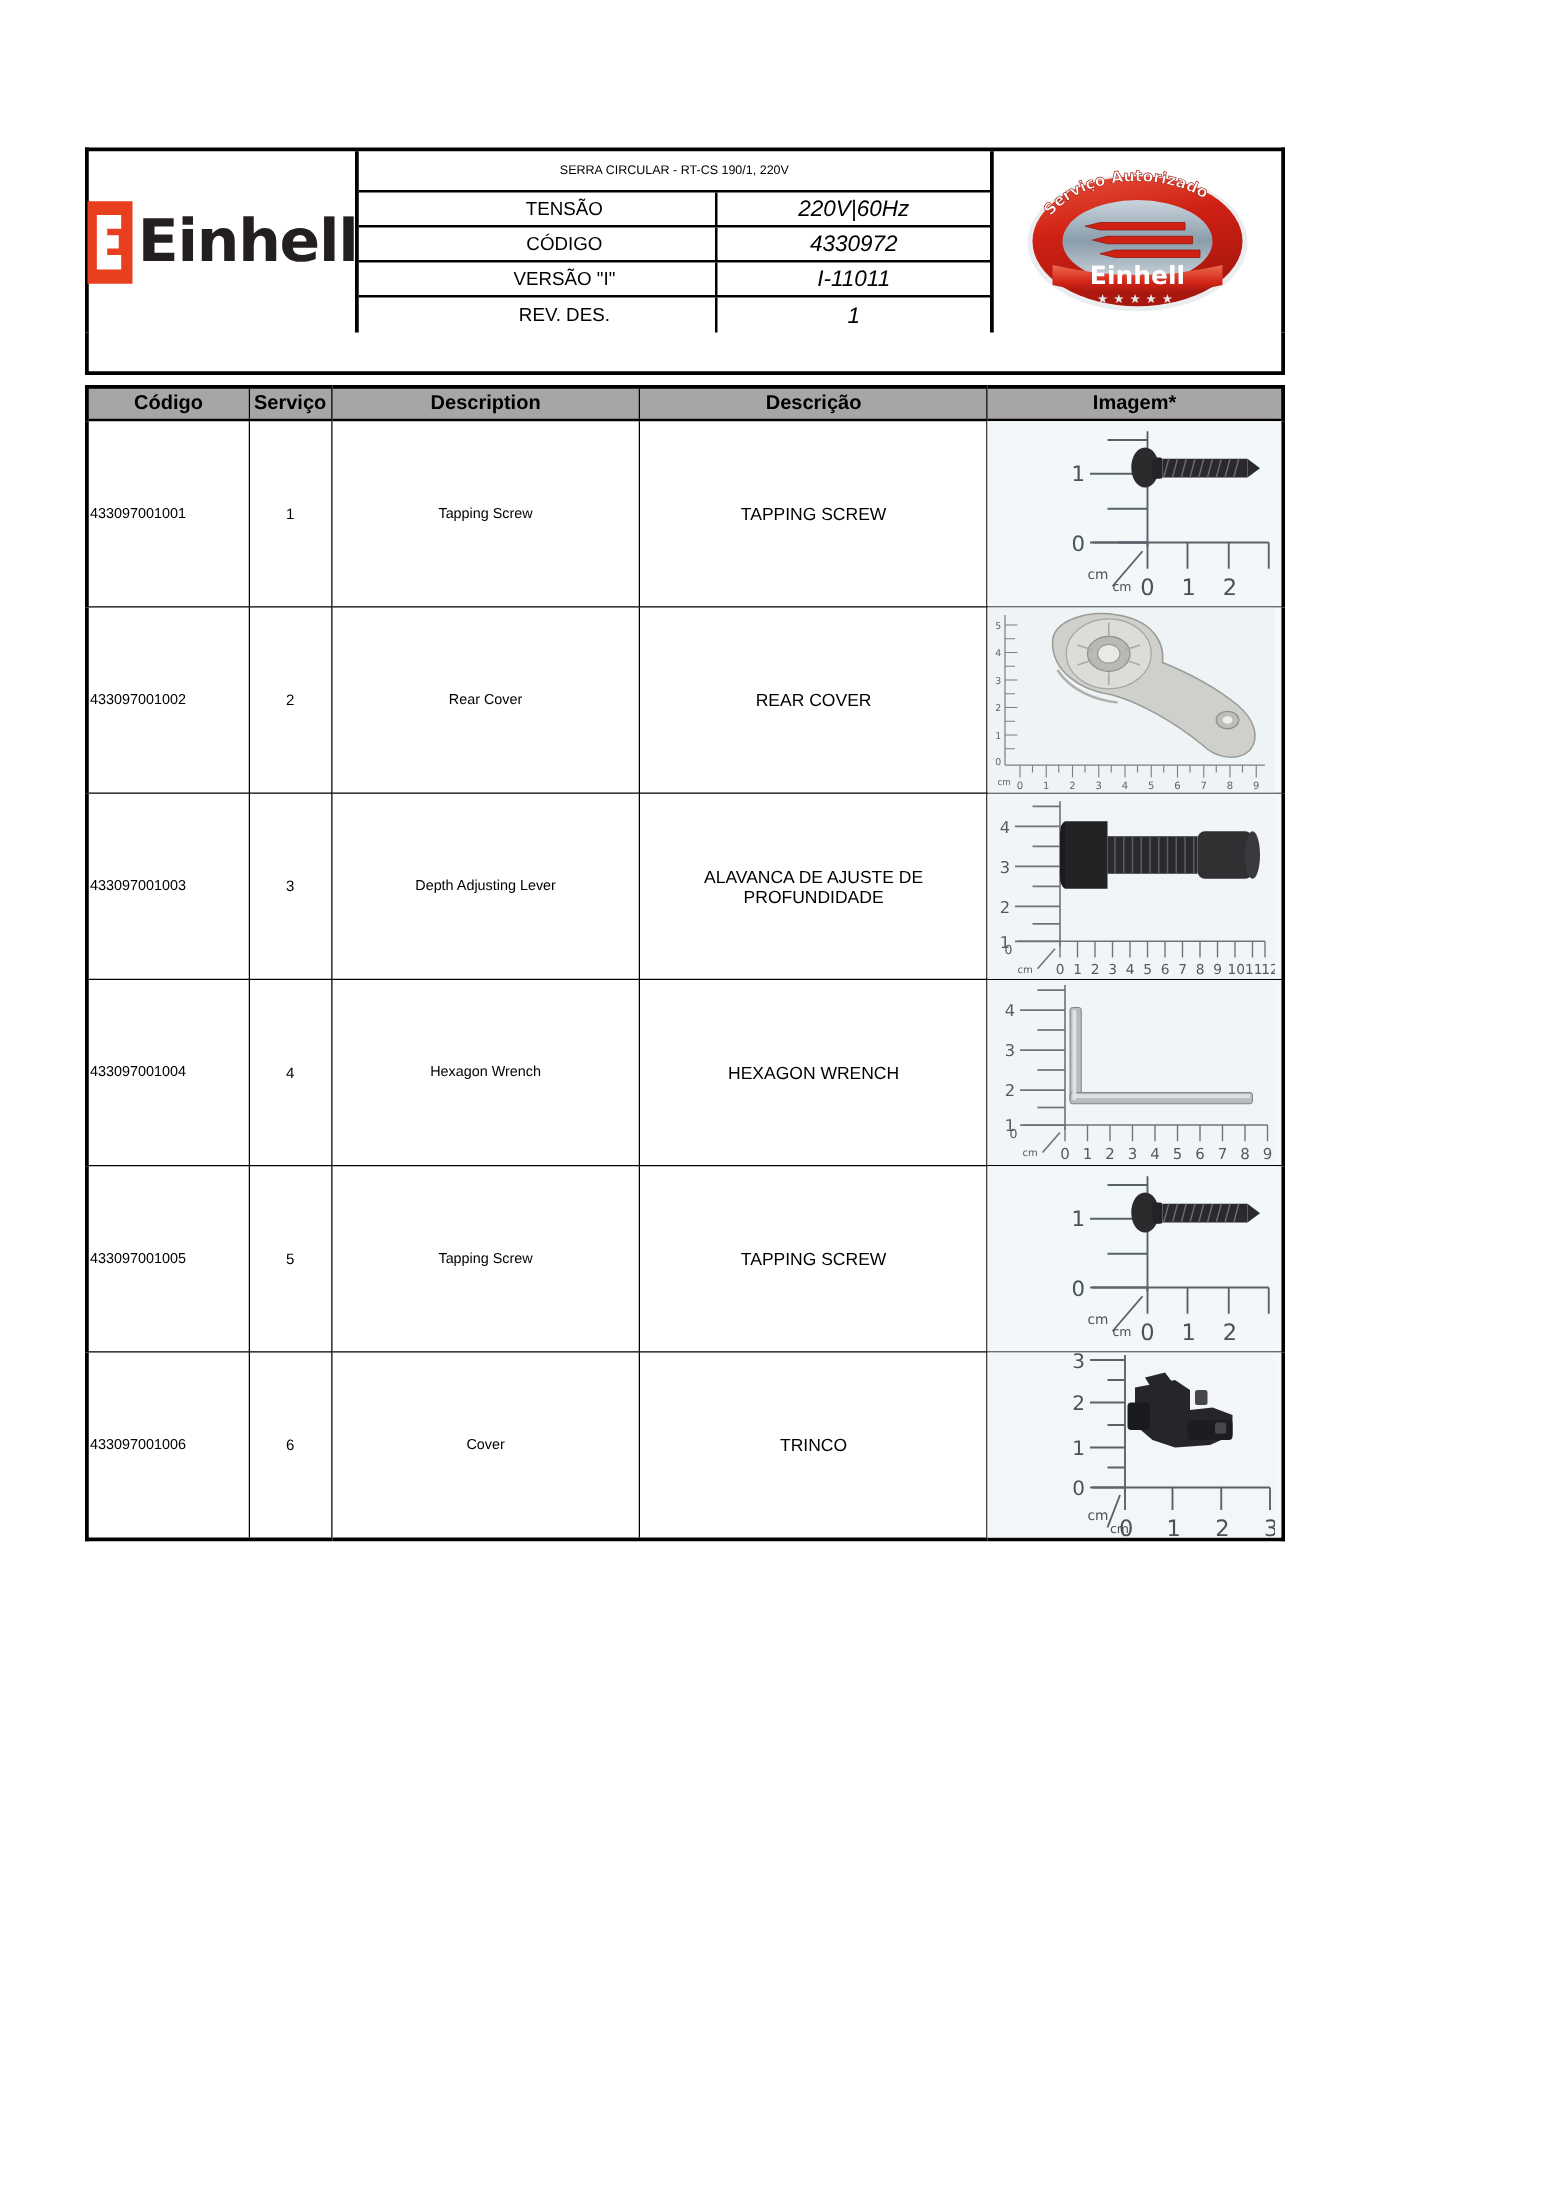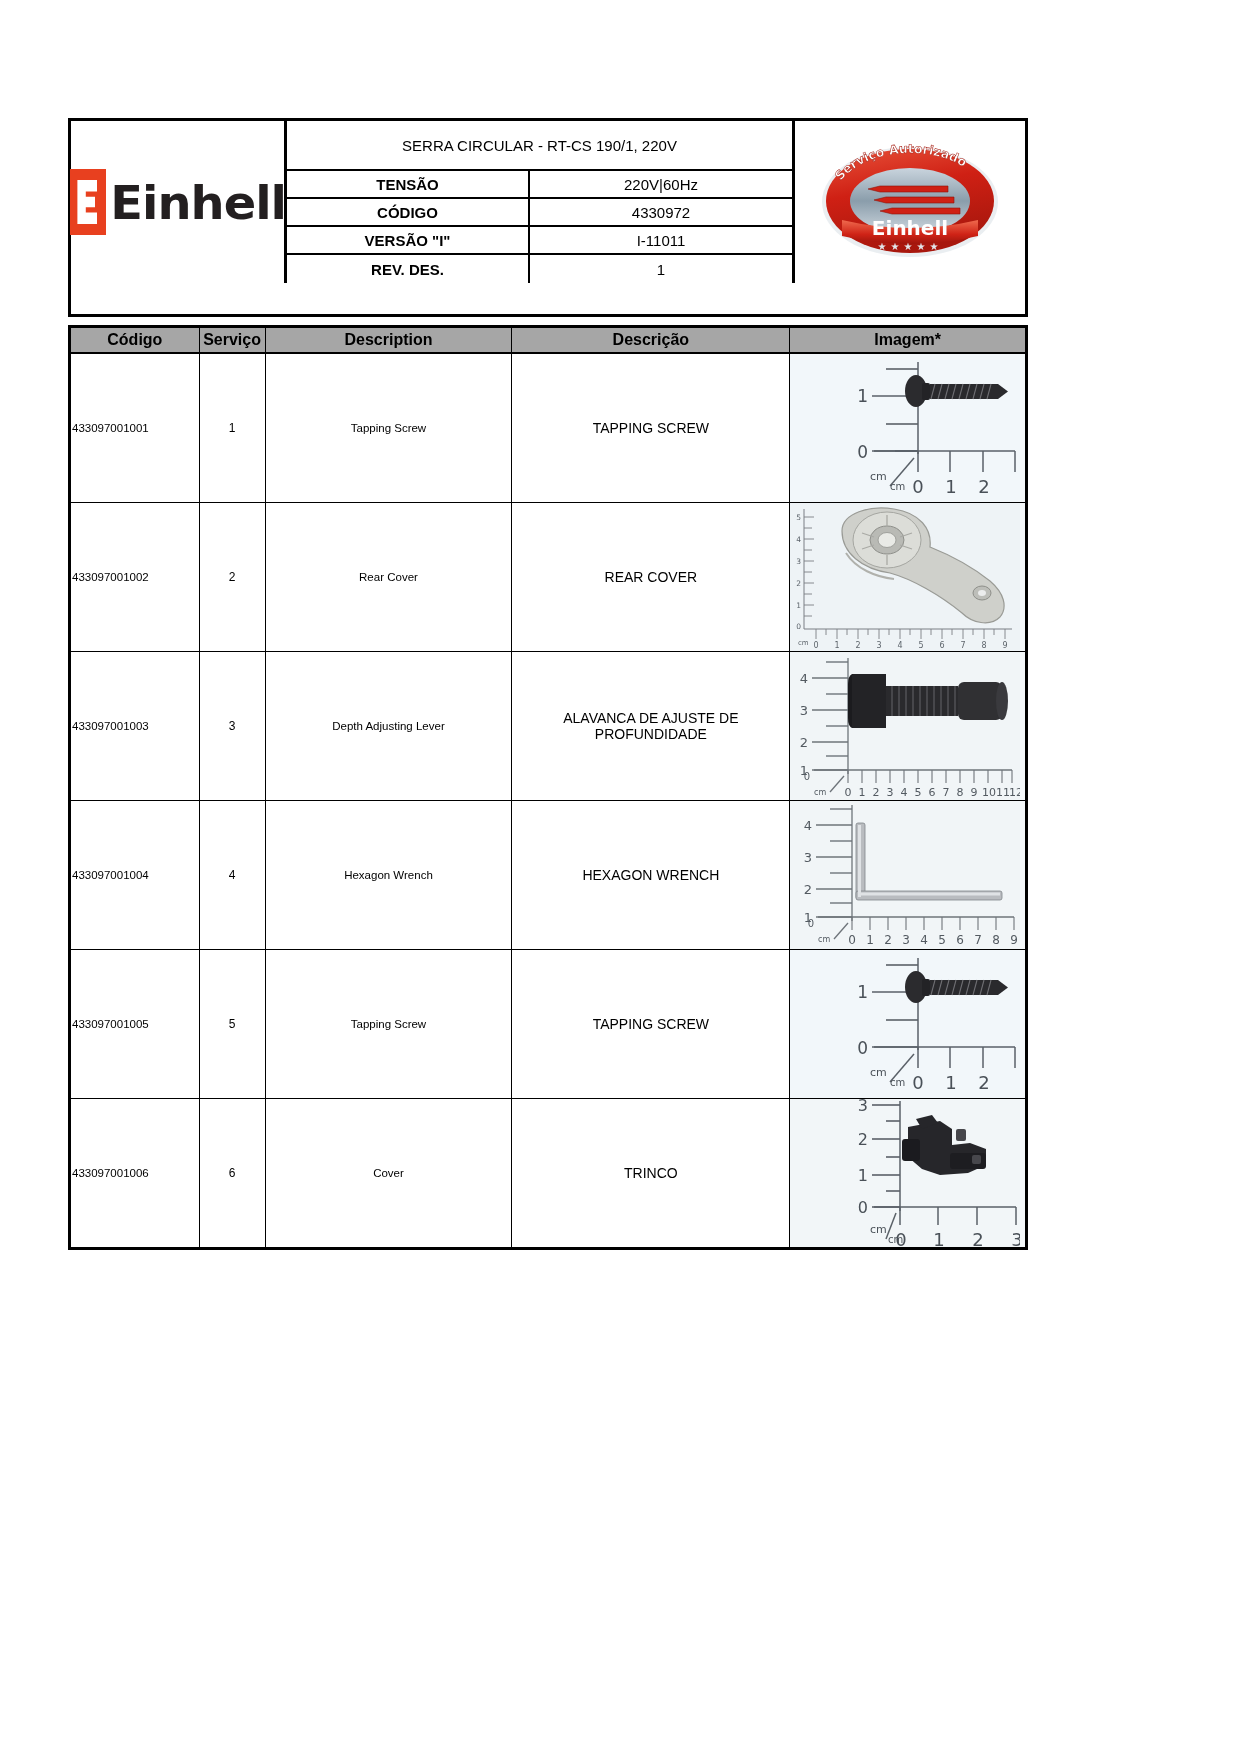--- a/index.html
+++ b/index.html
@@ -73,52 +73,54 @@
   }
 
   .spec-cell {
     flex: 1 1 auto;
     display: flex;
     flex-direction: column;
     border-right: 3px solid #000;
     box-sizing: border-box;
   }
   .spec-title {
-    height: 50px;
+    height: 33px;
+    display: flex;
+    align-items: center;
+    justify-content: center;
+    font-size: 10px;
+    border-bottom: 2px solid #000;
+    box-sizing: border-box;
+  }
+  .spec-row {
+    display: flex;
+    height: 28px;
+    border-bottom: 2px solid #000;
+    box-sizing: border-box;
+  }
+  .spec-row:last-child { border-bottom: none; }
+  .spec-label {
+    flex: 0 0 243px;
     display: flex;
     align-items: center;
     justify-content: center;
     font-size: 15px;
-    border-bottom: 2px solid #000;
-    box-sizing: border-box;
-  }
-  .spec-row {
-    display: flex;
-    height: 28px;
-    border-bottom: 2px solid #000;
-    box-sizing: border-box;
-  }
-  .spec-row:last-child { border-bottom: none; }
-  .spec-label {
-    flex: 0 0 243px;
+    font-weight: normal;
+    border-right: 2px solid #000;
+    box-sizing: border-box;
+    margin-left: 44px;
+  }
+  .spec-value {
+    flex: 1 1 auto;
     display: flex;
     align-items: center;
     justify-content: center;
-    font-size: 15px;
-    font-weight: bold;
-    border-right: 2px solid #000;
-    box-sizing: border-box;
-  }
-  .spec-value {
-    flex: 1 1 auto;
-    display: flex;
-    align-items: center;
-    justify-content: center;
-    font-size: 15px;
-    box-sizing: border-box;
+    font-size: 18px;
+    box-sizing: border-box;
+    font-style: italic;
   }
 
   .badge-cell {
     flex: 0 0 230px;
     display: flex;
     align-items: center;
     justify-content: center;
     box-sizing: border-box;
     overflow: hidden;
   }

